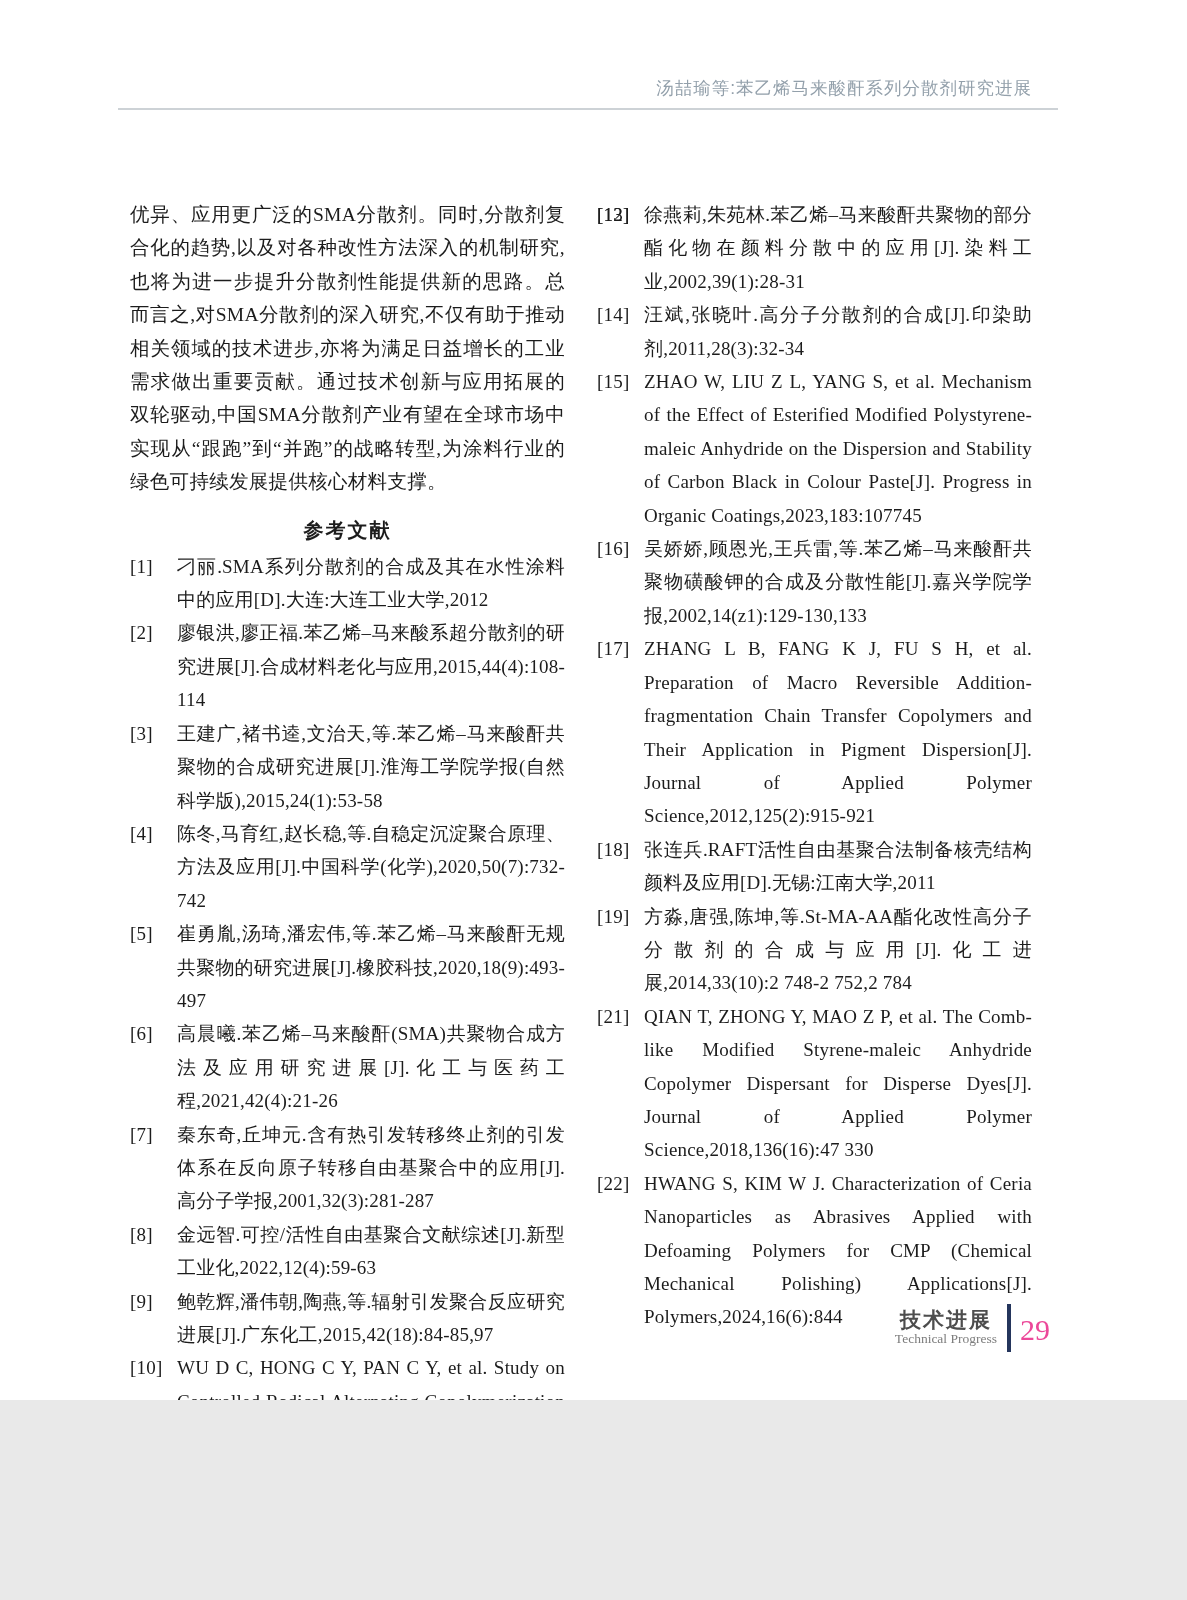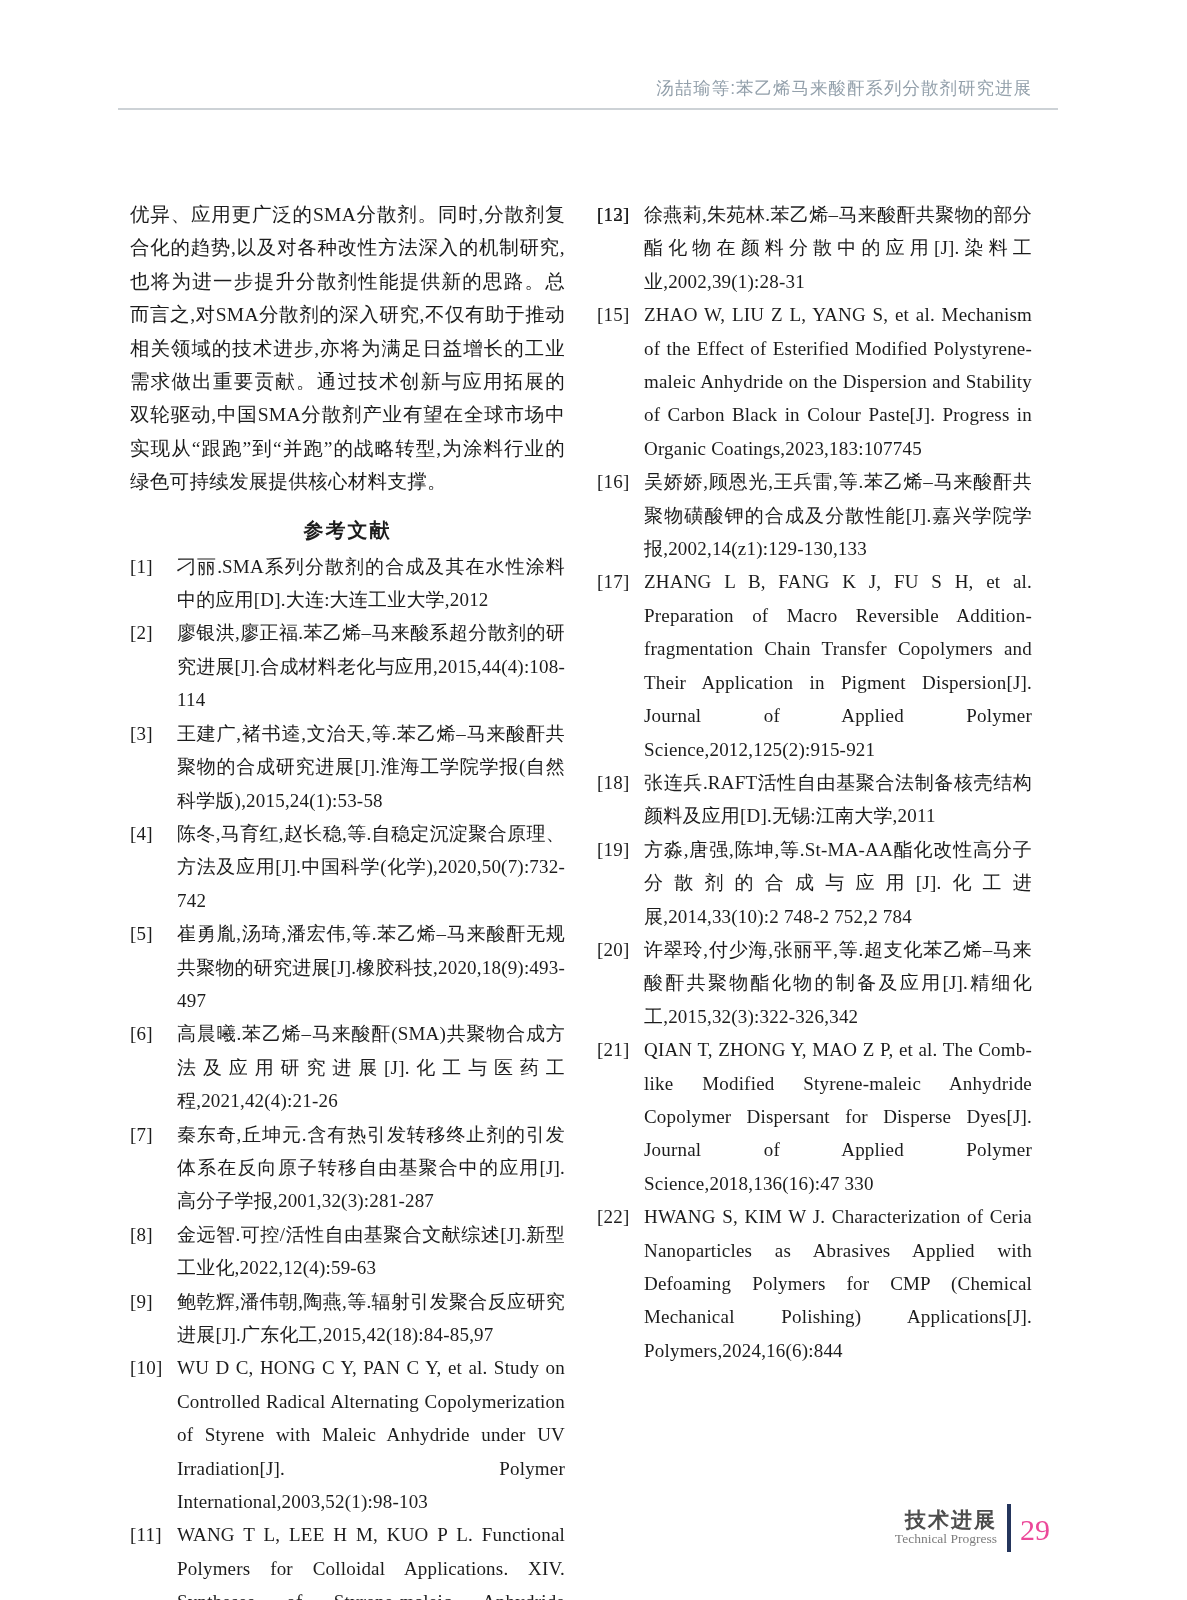--- a/index.html
+++ b/index.html
@@ -1,19 +1,19 @@
 <!DOCTYPE html>
 <html lang="zh"><head>
 <meta charset="utf-8">
 <style>
   html, body { margin: 0; padding: 0; background: #e9e9e9; }
   .page {
     position: relative;
     width: 1187px;
-    height: 1600px;
+    height: 1400px;
     margin: 0 auto;
     background: #ffffff;
     font-family: "Liberation Serif", serif;
     color: #1c1c1c;
     overflow: hidden;
   }
 
   
   .running-title {
     position: absolute;
@@ -79,20 +79,21 @@
     align-items: center;
   }
   .footer-titles { text-align: right; margin-right: 10px; }
   .footer-cn {
     font-family: "Liberation Sans", sans-serif;
     font-weight: bold;
     font-size: 21px;
     letter-spacing: 2px;
     color: #4d4d4d;
     line-height: 1.1;
+    text-align: center;
   }
   .footer-en {
     font-family: "Liberation Serif", serif;
     font-size: 13.5px;
     color: #7d7d7d;
     line-height: 1.2;
   }
   .footer-bar {
     width: 4px;
     height: 48px;
@@ -134,26 +135,26 @@
         <div class="ref"><span class="ref-label">[9]</span><span class="ref-text">鲍乾辉,潘伟朝,陶燕,等.辐射引发聚合反应研究进展[J].广东化工,2015,42(18):84-85,97</span></div>
         <div class="ref"><span class="ref-label">[10]</span><span class="ref-text">WU D C, HONG C Y, PAN C Y, et al. Study on Controlled Radical Alternating Copolymerization of Styrene with Maleic Anhydride under UV Irradiation[J]. Polymer International,2003,52(1):98-103</span></div>
         <div class="ref"><span class="ref-label">[11]</span><span class="ref-text">WANG T L, LEE H M, KUO P L. Functional Polymers for Colloidal Applications. XIV. Syntheses of Styrene-maleic Anhydride Copolymers with Different Charges and Their Ability to Disperse Kaolinite Particles[J]. Journal of Applied Polymer Science,2015,78(3):592-602</span></div>
       </div>
     </div>
 
     <div class="col">
       <div class="ref-list">
         <div class="ref"><span class="ref-label">[12]</span></div>
         <div class="ref"><span class="ref-label">[13]</span><span class="ref-text">徐燕莉,朱苑林.苯乙烯–马来酸酐共聚物的部分酯化物在颜料分散中的应用[J].染料工业,2002,39(1):28-31</span></div>
+        <div class="ref"><span class="ref-label">[14]</span><span class="ref-text">汪斌,张晓叶.高分子分散剂的合成[J].印染助剂,2011,28(3):32-34</span></div>
         <div class="ref"><span class="ref-label">[15]</span><span class="ref-text">ZHAO W, LIU Z L, YANG S, et al. Mechanism of the Effect of Esterified Modified Polystyrene-maleic Anhydride on the Dispersion and Stability of Carbon Black in Colour Paste[J]. Progress in Organic Coatings,2023,183:107745</span></div>
         <div class="ref"><span class="ref-label">[16]</span><span class="ref-text">吴娇娇,顾恩光,王兵雷,等.苯乙烯–马来酸酐共聚物磺酸钾的合成及分散性能[J].嘉兴学院学报,2002,14(z1):129-130,133</span></div>
         <div class="ref"><span class="ref-label">[17]</span><span class="ref-text">ZHANG L B, FANG K J, FU S H, et al. Preparation of Macro Reversible Addition-fragmentation Chain Transfer Copolymers and Their Application in Pigment Dispersion[J]. Journal of Applied Polymer Science,2012,125(2):915-921</span></div>
         <div class="ref"><span class="ref-label">[18]</span><span class="ref-text">张连兵.RAFT活性自由基聚合法制备核壳结构颜料及应用[D].无锡:江南大学,2011</span></div>
         <div class="ref"><span class="ref-label">[19]</span><span class="ref-text">方淼,唐强,陈坤,等.St-MA-AA酯化改性高分子分散剂的合成与应用[J].化工进展,2014,33(10):2 748-2 752,2 784</span></div>
-        <div class="ref"><span class="ref-label">[20]</span><span class="ref-text">许翠玲,付少海,张丽平,等.超支化苯乙烯–马来酸酐共聚物酯化物的制备及应用[J].精细化工,2015,32(3):322-326,342</span></div>
         <div class="ref"><span class="ref-label">[21]</span><span class="ref-text">QIAN T, ZHONG Y, MAO Z P, et al. The Comb-like Modified Styrene-maleic Anhydride Copolymer Dispersant for Disperse Dyes[J]. Journal of Applied Polymer Science,2018,136(16):47 330</span></div>
         <div class="ref"><span class="ref-label">[22]</span><span class="ref-text">HWANG S, KIM W J. Characterization of Ceria Nanoparticles as Abrasives Applied with Defoaming Polymers for CMP (Chemical Mechanical Polishing) Applications[J]. Polymers,2024,16(6):844</span></div>
       </div>
 
     </div>
 
   </div>
 
   <div class="footer">
     <div class="footer-titles">

